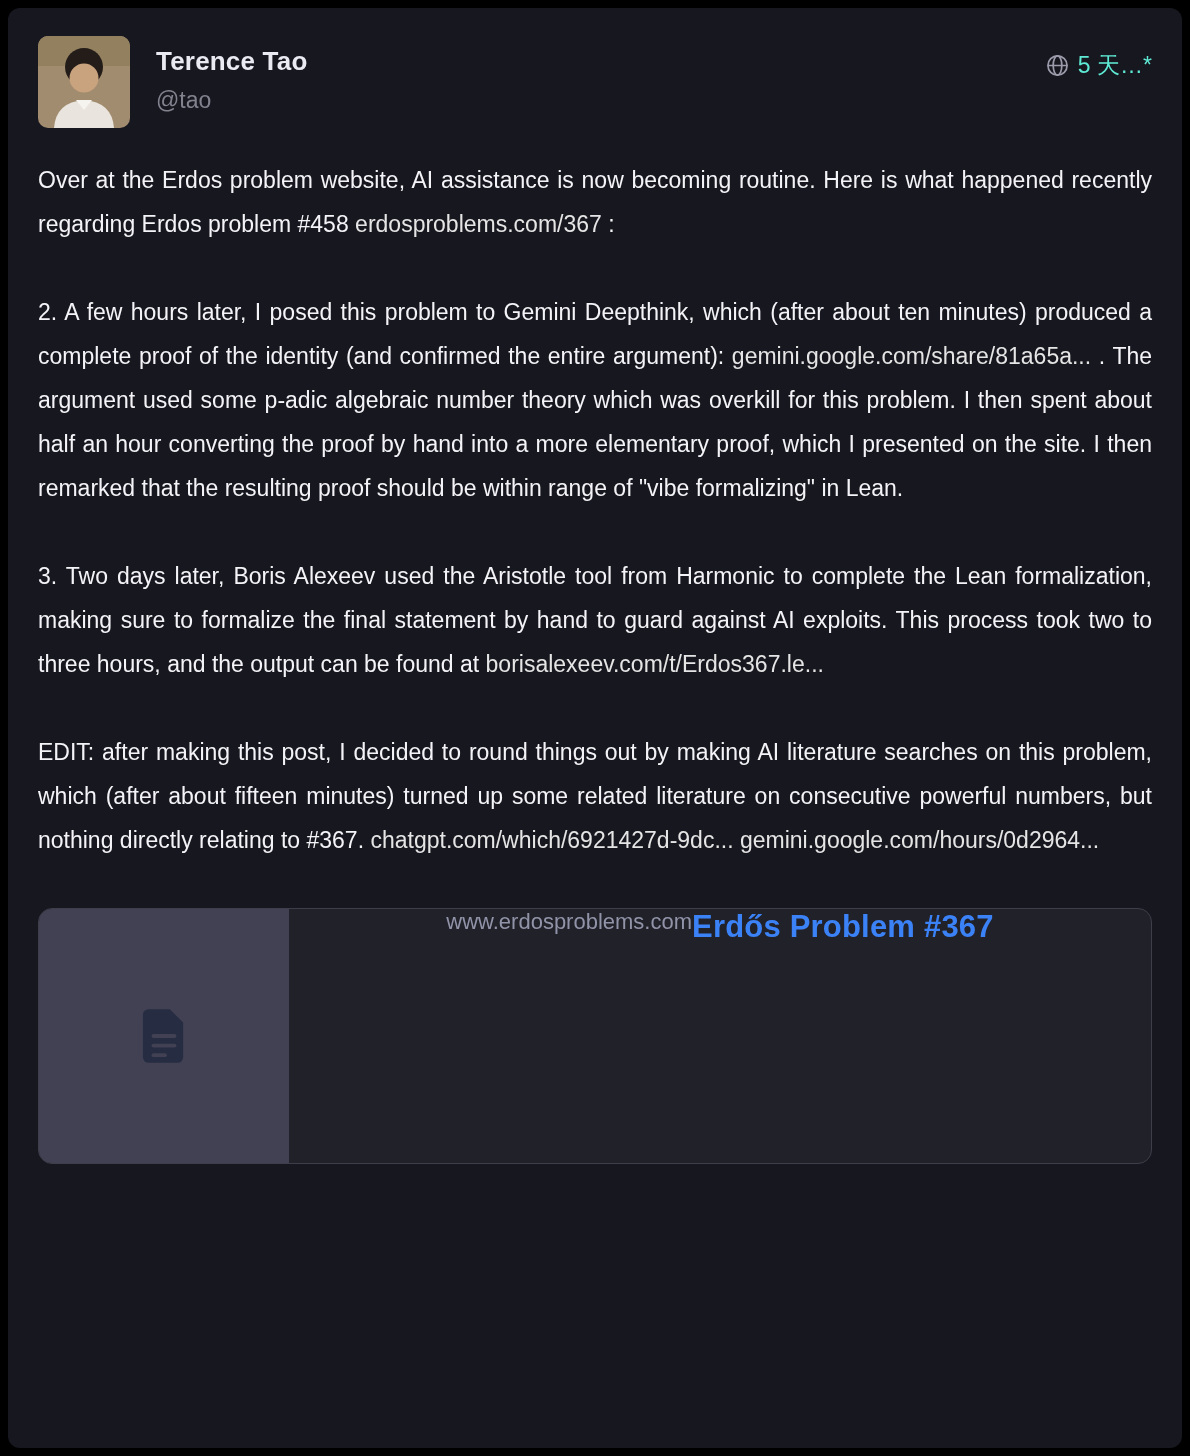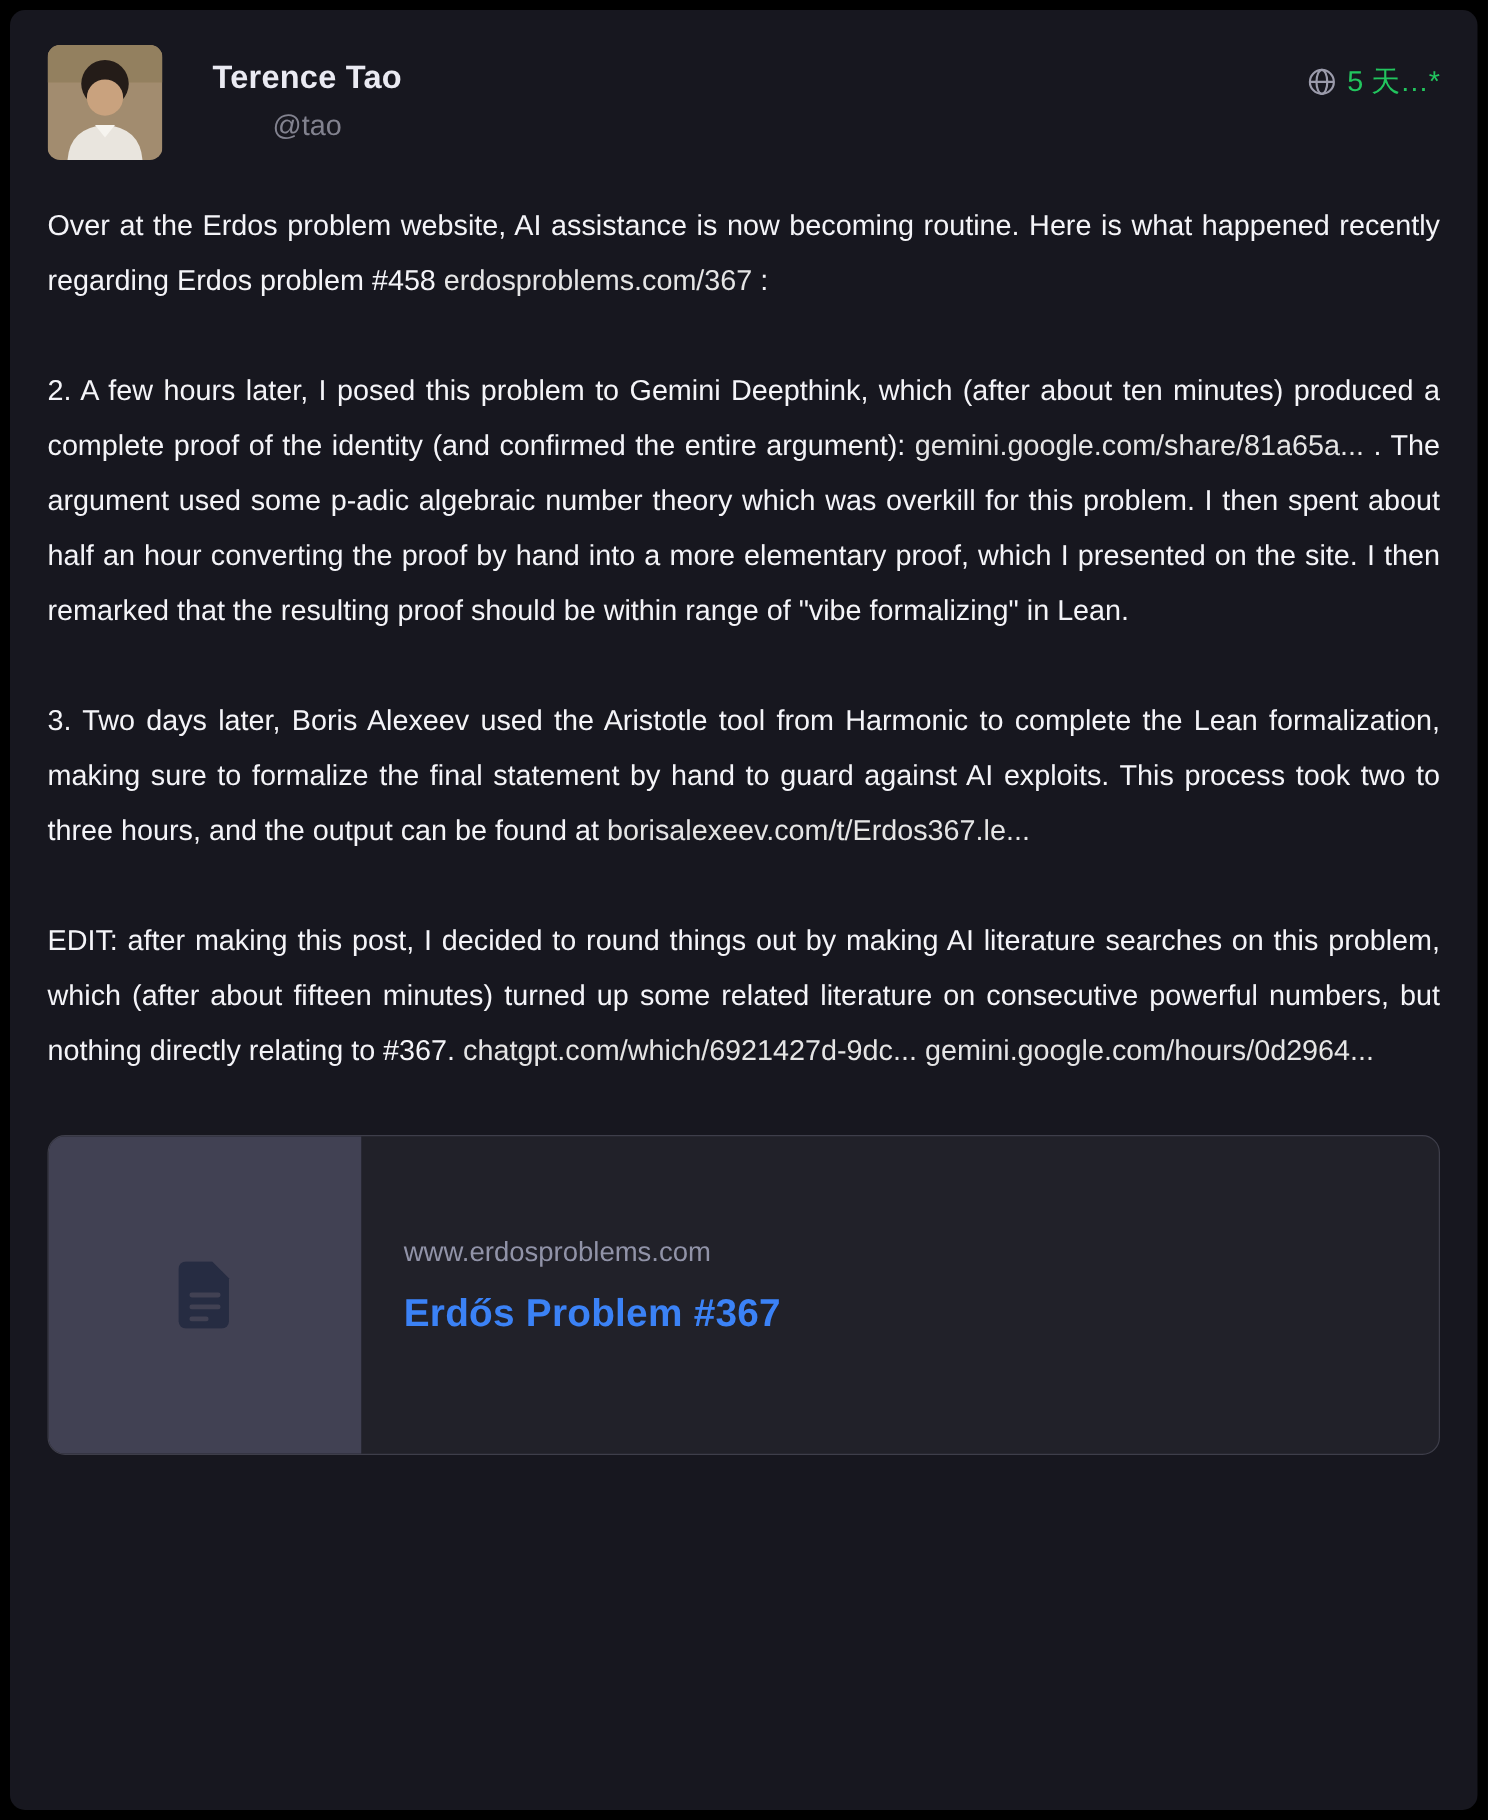--- a/index.html
+++ b/index.html
@@ -12,44 +12,44 @@
     width:100%; height:100%; background:#17171f; border-radius:12px;
     padding:28px 30px; overflow:hidden;
   }
   
   .header { display:flex; align-items:flex-start; }
   .avatar {
     width:92px; height:92px; border-radius:10px; overflow:hidden; flex:0 0 auto;
     cursor:pointer;
   }
   .avatar svg { display:block; }
-  .id-block { margin-left:40px; padding-top:10px; cursor:pointer;text-align:center; }
+  .id-block { margin-left:26px; padding-top:10px; cursor:pointer; }
   .display-name { font-size:26px; font-weight:700; color:#eaeaf2; letter-spacing:.2px; }
   .handle { font-size:23px; color:#82828f; margin-top:10px; }
   .post-meta {
     margin-left:auto; display:flex; align-items:center; gap:9px;
-    color:#22c55e; font-size:23px; padding-top:14px;
+    color:#5eead4; font-size:23px; padding-top:14px;
   }
   .globe { width:23px; height:23px; display:inline-block; }
   
   .post-body { margin-top:30px; color:#f4f4f8; font-size:23px; line-height:44px; text-align:justify; }
   .post-body p { margin:0 0 44px 0; }
   .post-body p:last-of-type { margin-bottom:0; }
   a.link { color:#e5e5e5; text-decoration:none; cursor:pointer; }
   
   .card {
     margin-top:46px; height:256px; border:1px solid #3e3e4a; border-radius:14px;
     overflow:hidden; display:flex; cursor:pointer; background:#212129;
   }
   .card-left {
     width:250px; flex:0 0 auto; background:#414153;
     display:flex; align-items:center; justify-content:center;
   }
   .card-right {
-    flex:1; display:flex; flex-direction:column; justify-content:center;
+    flex:1; display:flex; flex-direction:row; justify-content:center;
     padding:0 34px 14px 34px;
   }
   .card-domain { color:#9193a8; font-size:22px; margin-bottom:18px; }
   .card-title { color:#3b82f6; font-size:31px; font-weight:700; letter-spacing:.2px; }
 </style>
 </head>
 <body>
 
 <div class="page">
   <div class="panel">

